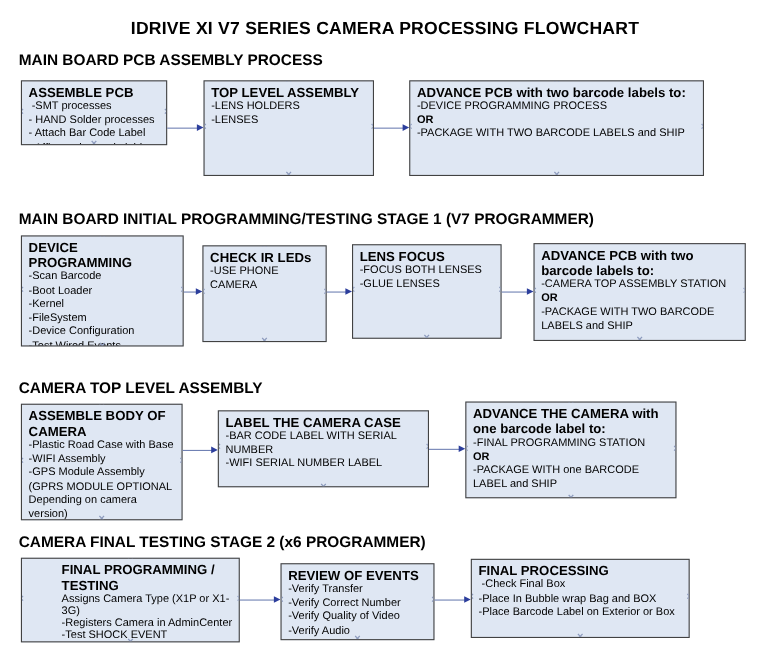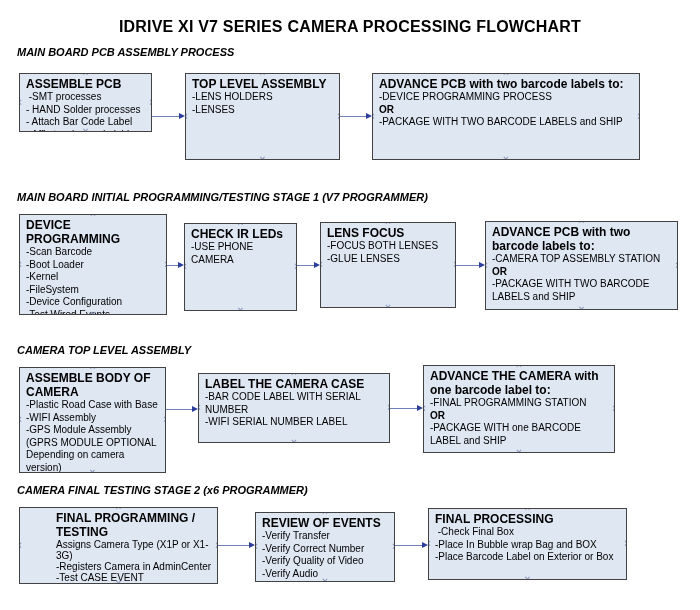--- a/index.html
+++ b/index.html
@@ -6,21 +6,21 @@
   #canvas{
     position:relative;width:700px;height:610px;background:#ffffff;
     font-family:"Liberation Sans","DejaVu Sans",sans-serif;color:#000;
     overflow:hidden;
   }
   .page-title{
     position:absolute;left:0;right:0;top:18px;text-align:center;
     font-size:16px;font-weight:bold;letter-spacing:0.2px;
   }
   .section-heading{
-    position:absolute;font-size:11px;font-weight:bold;white-space:nowrap;font-style:italic;
+    position:absolute;font-size:14px;font-weight:bold;white-space:nowrap;
   }
   .node{
     position:absolute;background:#dfe7f3;border:1.5px solid #424242;
     box-sizing:border-box;padding:3px 5px 2px 6px;overflow:hidden;
   }
   .node-title{font-size:12px;font-weight:bold;line-height:14px;}
   .node-line{font-size:10px;line-height:12.5px;white-space:pre-wrap;}
   .node.tight .node-line{line-height:11px;}
   .node-line.b{font-weight:bold;}
   .cp{
@@ -205,21 +205,21 @@
   <div class="section-heading" style="left:17px;top:484px;">CAMERA FINAL TESTING STAGE 2 (x6 PROGRAMMER)</div>
 
   <div class="node tight" style="left:19px;top:507px;width:199px;height:77px;padding-left:36px;">
     <span class="cp cp-t">×</span>
     <span class="cp cp-b">×</span>
     <span class="cp cp-l">×</span>
     <span class="cp cp-r">×</span>
     <div class="node-title">FINAL PROGRAMMING / TESTING</div>
     <div class="node-line">Assigns Camera Type (X1P or X1-3G)</div>
     <div class="node-line">-Registers Camera in AdminCenter</div>
-    <div class="node-line">-Test CASE EVENT</div>
+    <div class="node-line">-Test SHOCK EVENT</div>
     <div class="node-line">-WIFI Transfer</div>
     <div class="node-line">-GPS Function</div>
 
   </div>
 
   <div class="arrow" style="left:218px;top:541px;width:37px;">
       <i class="a-line"></i>
       <i class="a-head"></i>
     </div>
 

